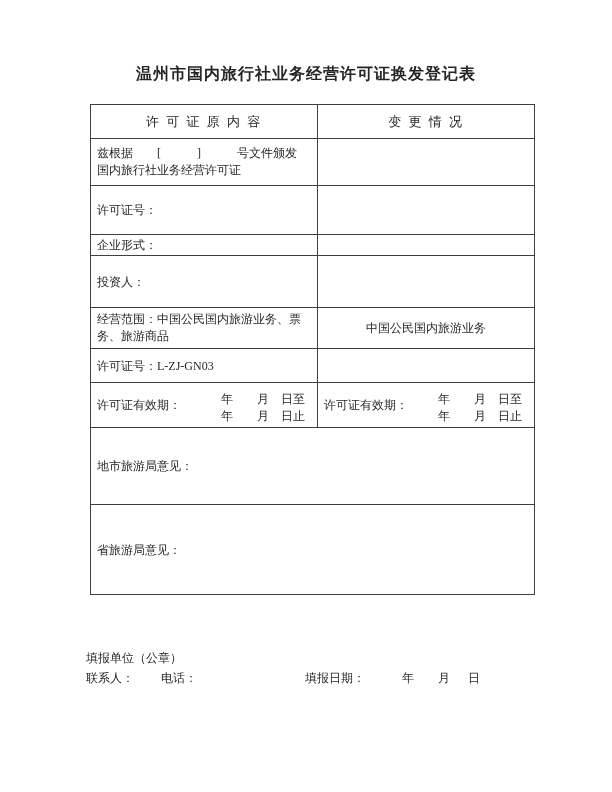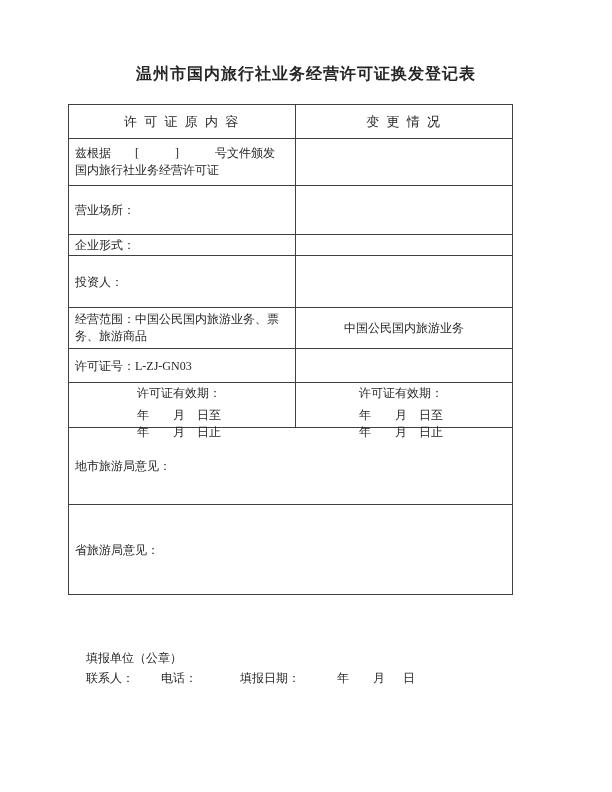--- a/index.html
+++ b/index.html
@@ -10,21 +10,21 @@
     -webkit-font-smoothing:antialiased;
   }
   .page { position:relative; width:612px; height:792px; background:#fff; overflow:hidden; }
 
   .doc-title {
     position:absolute; top:64px; left:0; width:612px;
     text-align:center; font-size:16px; font-weight:bold; letter-spacing:1px;
   }
 
   .form-table {
-    position:absolute; top:104px; left:68px; width:445px;
+    position:absolute; top:104px; left:90px; width:445px;
     border:1px solid #3f3f3f;
     font-size:12px; line-height:16px;
     box-sizing:border-box;
   }
   .trow { display:flex; box-sizing:border-box; }
   .trow + .trow { border-top:1px solid #3f3f3f; }
 
   .cl {
     width:227px; box-sizing:border-box;
     border-right:1px solid #3f3f3f;
@@ -41,29 +41,29 @@
   .cl.full { width:100%; border-right:none; }
 
   .h-head{height:33px} .h-r1{height:47px} .h-r2{height:33px} .h-r3{height:49px}
   .h-r4{height:21px} .h-r5{height:52px} .h-r6{height:41px} .h-r7{height:34px}
   .h-r8{height:45px} .h-r9{height:77px} .h-r10{height:90px}
 
   .head-cell { align-items:center; justify-content:center; font-size:13px; letter-spacing:2px; }
   .two-line { line-height:17px; }
 
   .validity-cell {
-    flex-direction:column; align-items:center; justify-content:space-between;
+    flex-direction:row; align-items:center; justify-content:space-between;
     padding-right:12px;
   }
   .validity-dates { text-align:left; line-height:17px;margin-top:6px; }
 
   .footer { position:absolute; left:86px; top:650px; font-size:12px; line-height:16px; }
   .footer-line2 { margin-top:4px; white-space:nowrap; }
   .fs-phone { margin-left:24px; }
-  .fs-date  { margin-left:40px;text-align:center; }
+  .fs-date  { margin-left:105px;text-align:center; }
   .fs-year  { margin-left:34px; }
   .fs-month { margin-left:21px; }
   .fs-day   { margin-left:15px; }
 </style>
 </head>
 <body>
 
 <div class="page">
 
   <div class="doc-title">温州市国内旅行社业务经营许可证换发登记表</div>
@@ -78,21 +78,21 @@
     <div class="trow h-r1">
       <div class="cl two-line">
         <div>兹根据　　[　　　]　　　号文件颁发</div>
         <div>国内旅行社业务经营许可证</div>
       </div>
       <div class="cr"></div>
     </div>
 
 
     <div class="trow h-r3">
-      <div class="cl">营业场所：</div>
+      <div class="cl">许可证号：</div>
       <div class="cr"></div>
     </div>
 
     <div class="trow h-r4">
       <div class="cl">企业形式：</div>
       <div class="cr"></div>
     </div>
 
     <div class="trow h-r5">
       <div class="cl">投资人：</div>

